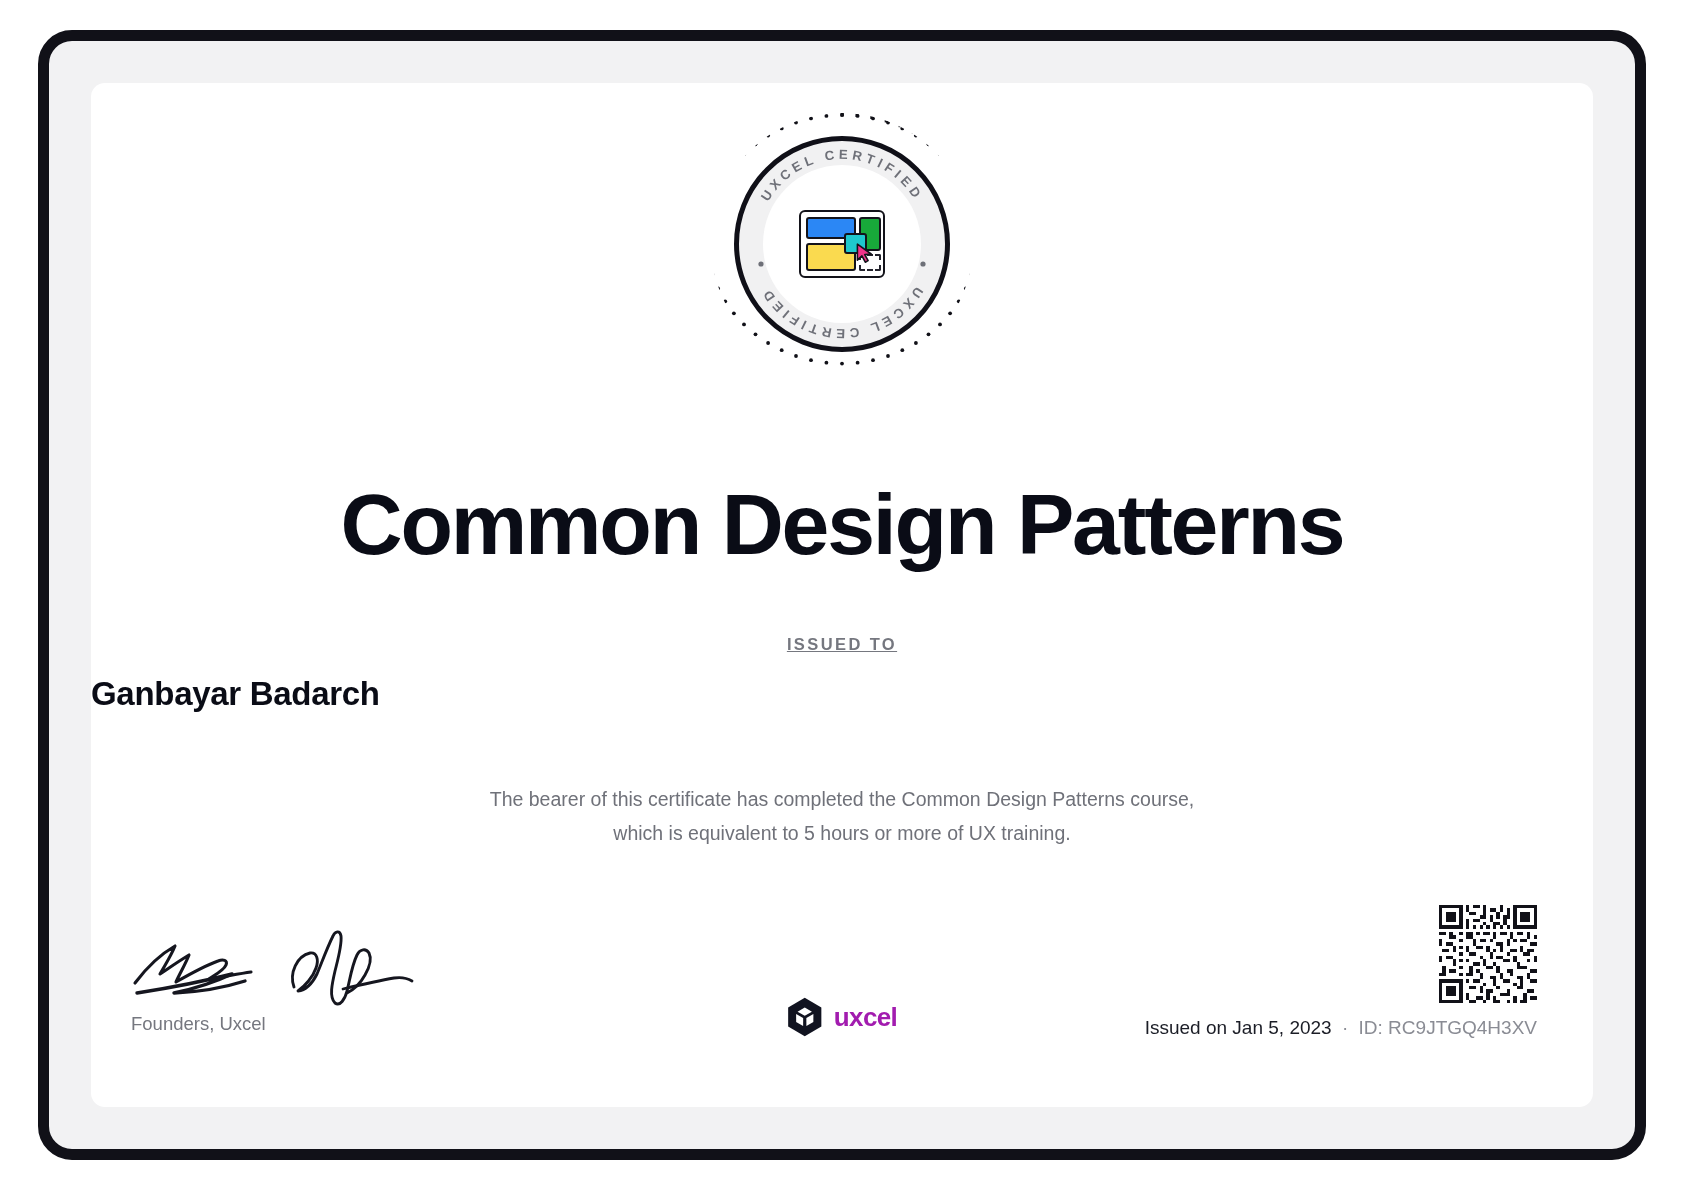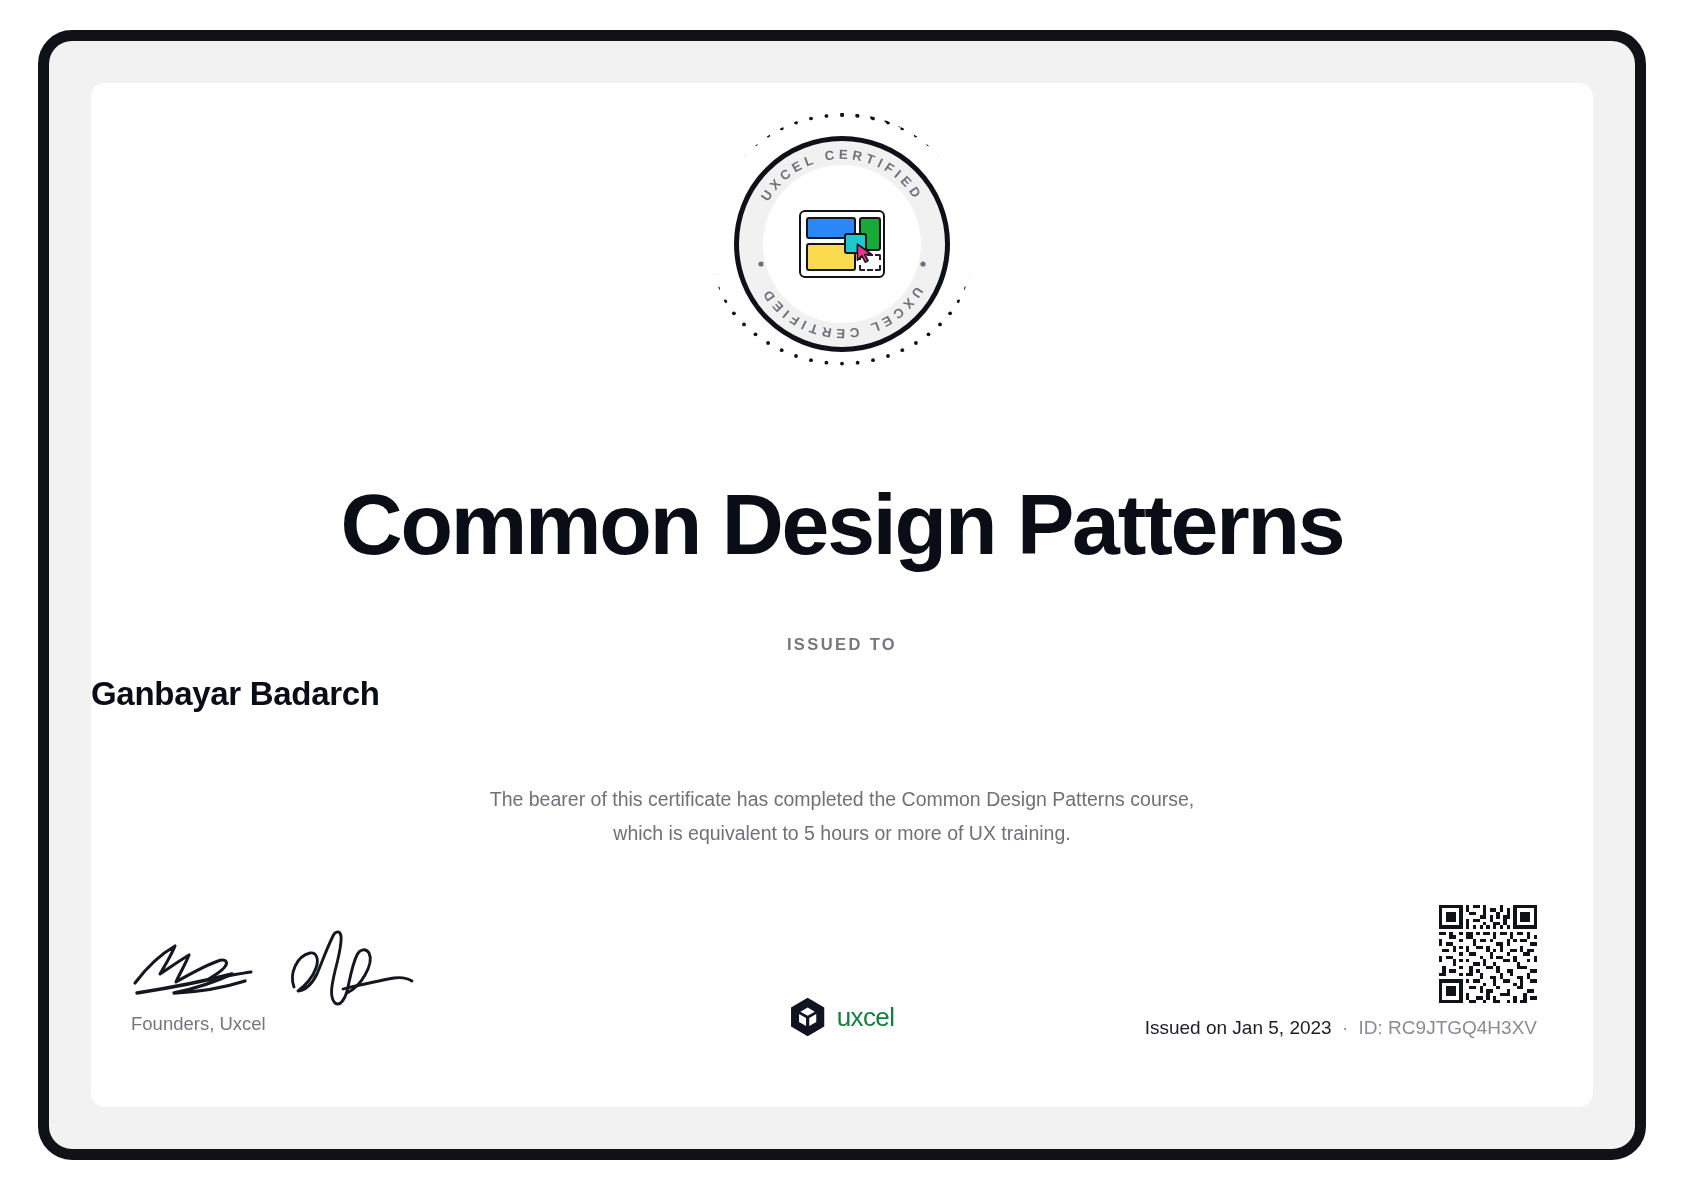--- a/index.html
+++ b/index.html
@@ -165,20 +165,21 @@
 
   .issued-to {
     position: absolute;
     left: 0; right: 0;
     top: 552px;
     text-align: center;
     font-size: 16.5px;
     font-weight: 700;
     letter-spacing: 2.4px;
     color: #75777f;
+    text-decoration: underline;
   }
 
   .recipient {
     position: absolute;
     left: 0; right: 0;
     top: 592px;
     font-size: 33px;
     font-weight: 700;
     letter-spacing: -0.3px;
     color: #0a0c16;
@@ -217,23 +218,23 @@
     left: 50%;
     transform: translateX(-50%);
     bottom: 70px;
     display: flex;
     align-items: center;
     gap: 11px;
   }
   .brand-mark { width: 36px; height: 40px; display: block; }
   .brand-word {
     font-size: 26px;
-    font-weight: 400;
+    font-weight: 700;
     letter-spacing: -0.6px;
-    color: #15803d;
+    color: #a21caf;
   }
 
   .meta-block {
     position: absolute;
     right: 56px;
     bottom: 68px;
     text-align: right;
     white-space: nowrap;
   }
   .qr-holder {

